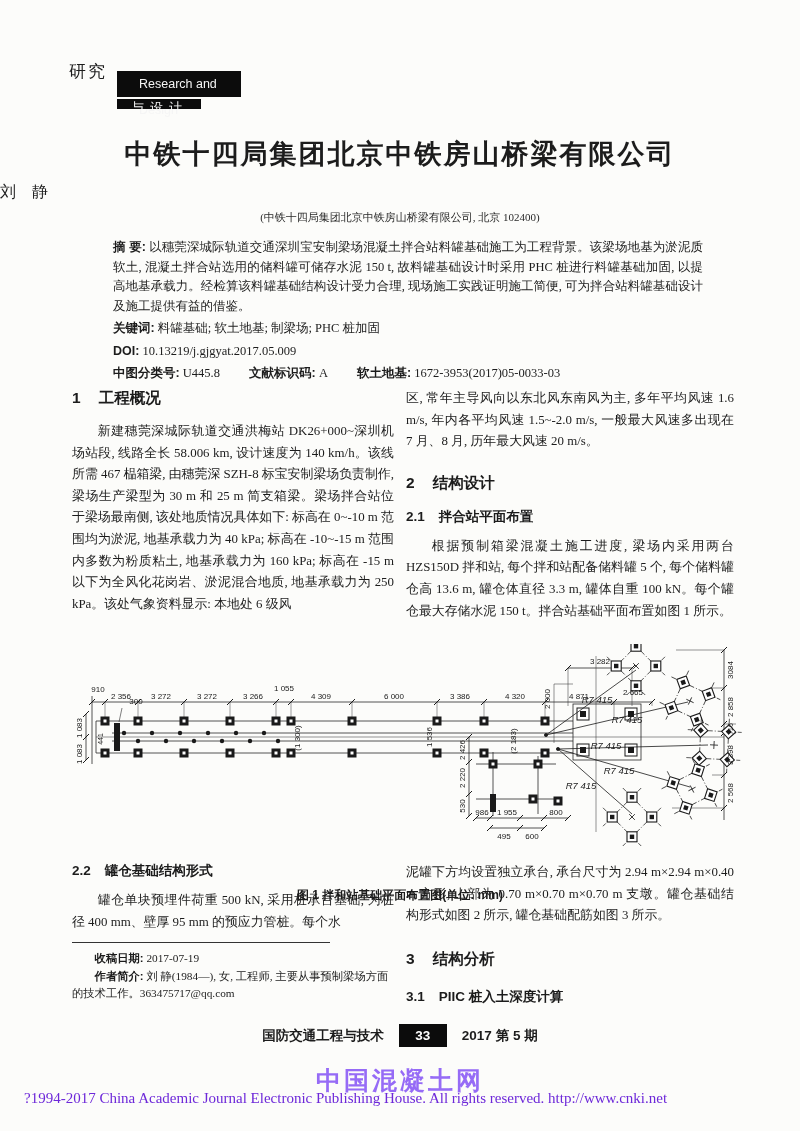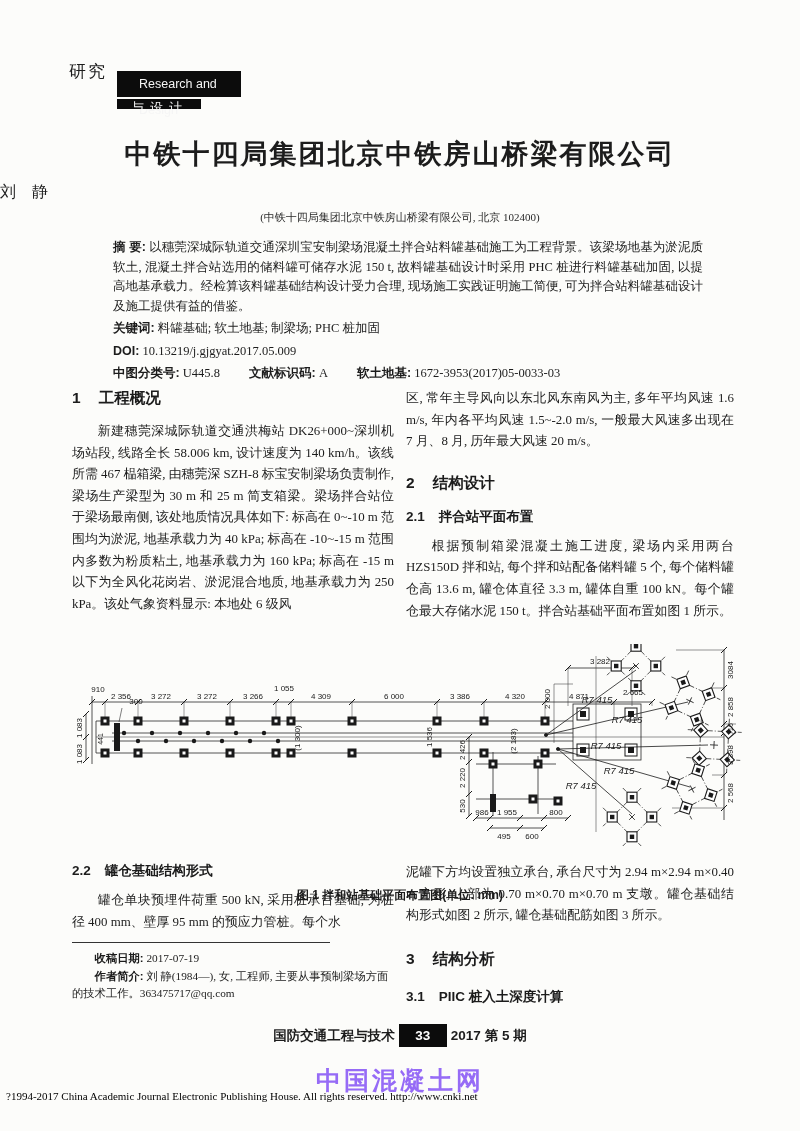--- a/index.html
+++ b/index.html
@@ -40,25 +40,25 @@
   svg text{font-family:"Liberation Sans",sans-serif;font-size:8px;fill:#1a1a1a;}
   svg text.it{font-style:italic;font-size:9.5px;}
   svg text.sm{font-size:7px;}
   
   .fnrule{left:72px;top:942px;width:258px;border-top:1.2px solid #333;height:0;}
   .fnote{left:72px;top:950px;width:330px;font-size:11.3px;line-height:17.5px;}
   .fnote p{margin:0;}
   
   .low{top:862px;}
   
-  .footer{left:0;top:1024px;width:800px;display:flex;justify-content:center;align-items:center;gap:4px;
+  .footer{left:0;top:1024px;width:800px;display:flex;justify-content:center;align-items:center;gap:15px;
           font-family:"Liberation Sans",sans-serif;font-size:13.5px;font-weight:bold;}
   .pgbox{background:#0c0c0c;color:#fff;width:48px;height:23px;text-align:center;line-height:23px;font-weight:bold;}
   .wm{left:0;top:1064px;width:800px;text-align:center;font-size:25px;font-weight:bold;letter-spacing:3px;opacity:.9;}
-  .copyright{left:6px;top:1090px;width:700px;font-size:11px;color:#000000;}
+  .copyright{left:24px;top:1090px;width:700px;font-size:15px;color:#6d28d9;}
 </style>
 </head>
 <body>
 
 <div class="page">
 
   <div class="abs cat">研究</div>
   <div class="abs catbox">Research and Design</div>
   <div class="abs catbox2">与设计</div>
 

